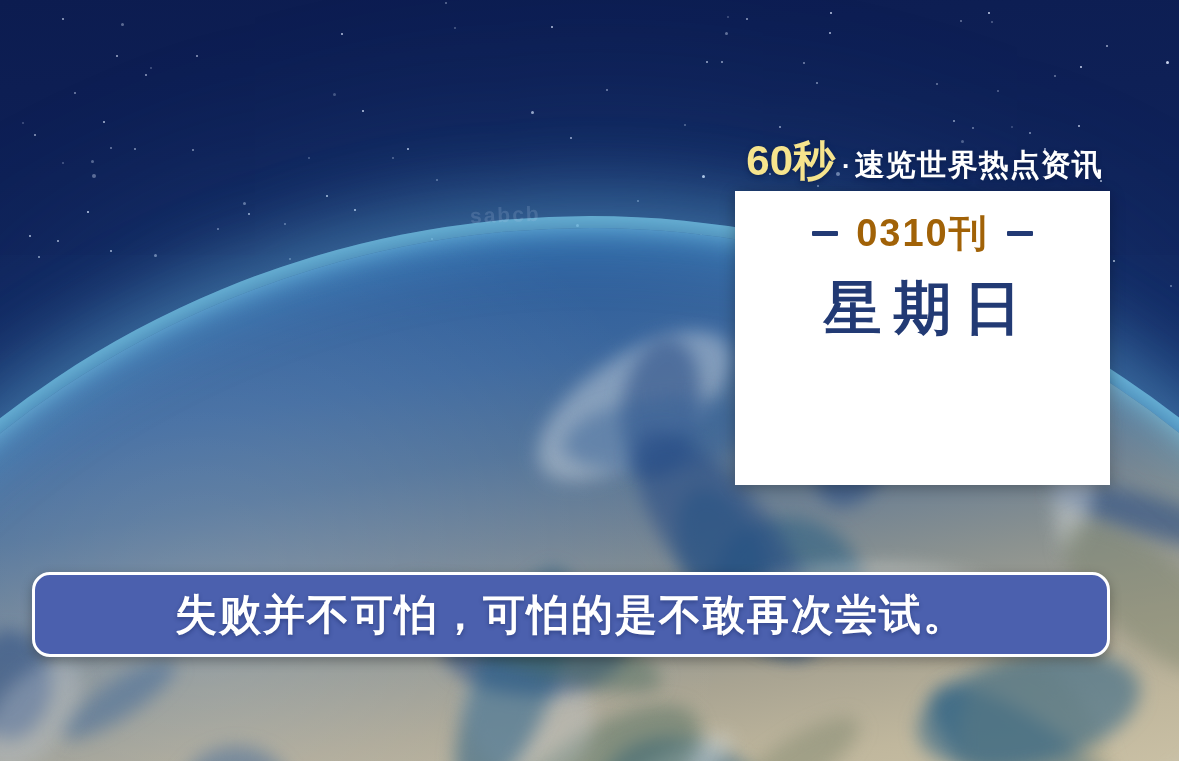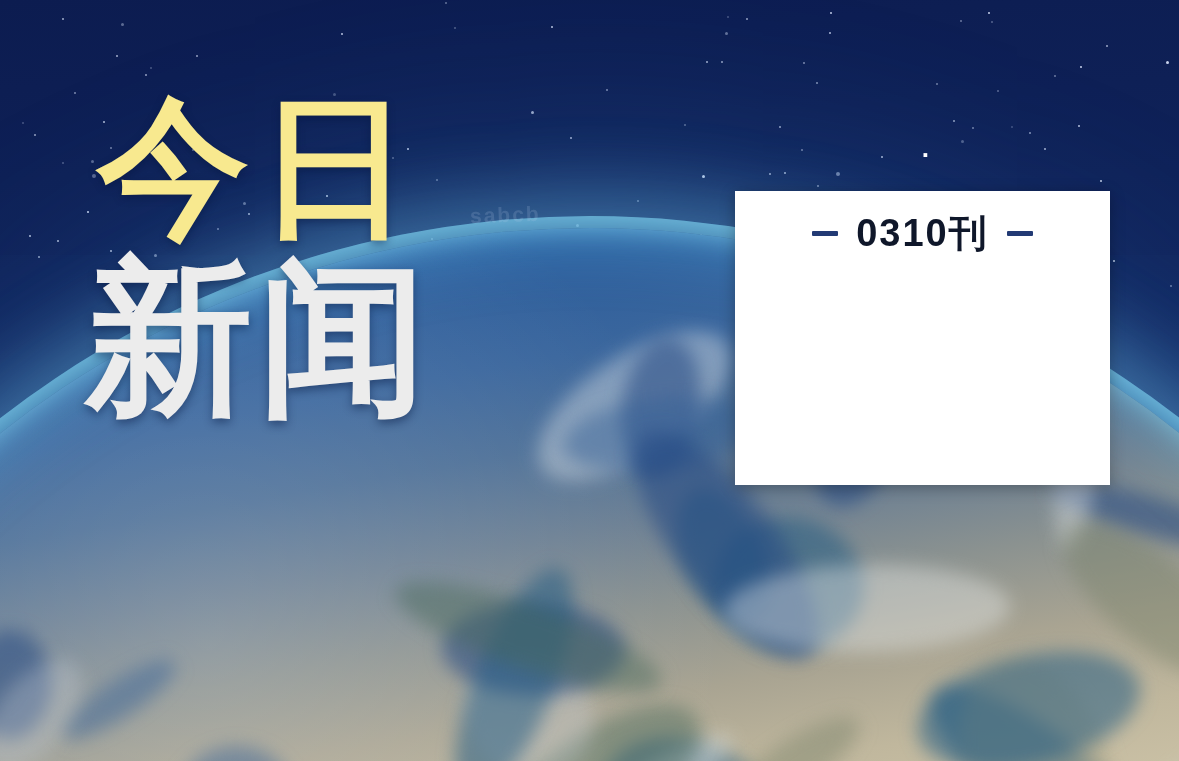--- a/index.html
+++ b/index.html
@@ -119,21 +119,21 @@
 
   
   .card{
     position:absolute;left:735px;top:191px;width:375px;height:294px;
     background:#ffffff;
     box-shadow:0 3px 14px rgba(0,0,0,.30);
     display:flex;flex-direction:column;align-items:center;
   }
   .card-issue{
     margin-top:20px;
-    font-size:38px;font-weight:700;line-height:44px;color:#0f172a;
+    font-size:38px;font-weight:700;line-height:44px;color:#a16207;
     letter-spacing:2px;white-space:nowrap;
     display:flex;align-items:center;gap:18px;
   }
   .dash{display:inline-block;width:26px;height:5px;background:#223a74;border-radius:1px;}
   .card-week{
     margin-top:22px;
     font-size:58px;font-weight:700;line-height:62px;color:#223a74;letter-spacing:12px;
     text-indent:12px;white-space:nowrap;
   }
   .card-lunar{
@@ -319,34 +319,36 @@
       <b style="left:802px;top:375px;width:183px;height:92px;background:rgba(36,72,132,.55);transform:rotate(1deg)"></b>
       <b style="left:328px;top:402px;width:83px;height:109px;background:rgba(36,72,132,.55);transform:rotate(2deg)"></b>
       <b style="left:751px;top:416px;width:246px;height:79px;background:rgba(28,88,130,.50);transform:rotate(112deg)"></b>
       <b style="left:1084px;top:337px;width:286px;height:87px;background:rgba(236,238,240,.38);transform:rotate(179deg)"></b>
       <b style="left:1275px;top:428px;width:227px;height:109px;background:rgba(28,88,130,.50);transform:rotate(167deg)"></b>
       <b style="left:325px;top:454px;width:133px;height:69px;background:rgba(200,205,215,.32);transform:rotate(129deg)"></b>
       <b style="left:748px;top:377px;width:281px;height:64px;background:rgba(70,105,90,.45);transform:rotate(19deg)"></b>
     </div>
   <div class="limb"></div>
 
-  <div class="title-block">
-    <div class="t-jinri">今日</div>
-    <div class="t-xinwen">新闻</div>
-  </div>
 
   <div class="watermark">sabcb</div>
 
 
   <div class="tagline">
+    <span class="tag-60">60秒</span>
     <span class="tag-dot">·</span>
+    <span class="tag-rest">速览世界热点资讯</span>
   </div>
 
   <div class="card">
     <div class="card-issue">
       <span class="dash"></span>
       <span>0310刊</span>
       <span class="dash"></span>
     </div>
+    <div class="card-week">星期日</div>
   </div>
 
+  <div class="quote-bar">
+    <div class="quote-text">失败并不可怕，可怕的是不敢再次尝试。</div>
+  </div>
 
 </div>
 
 </body></html>

